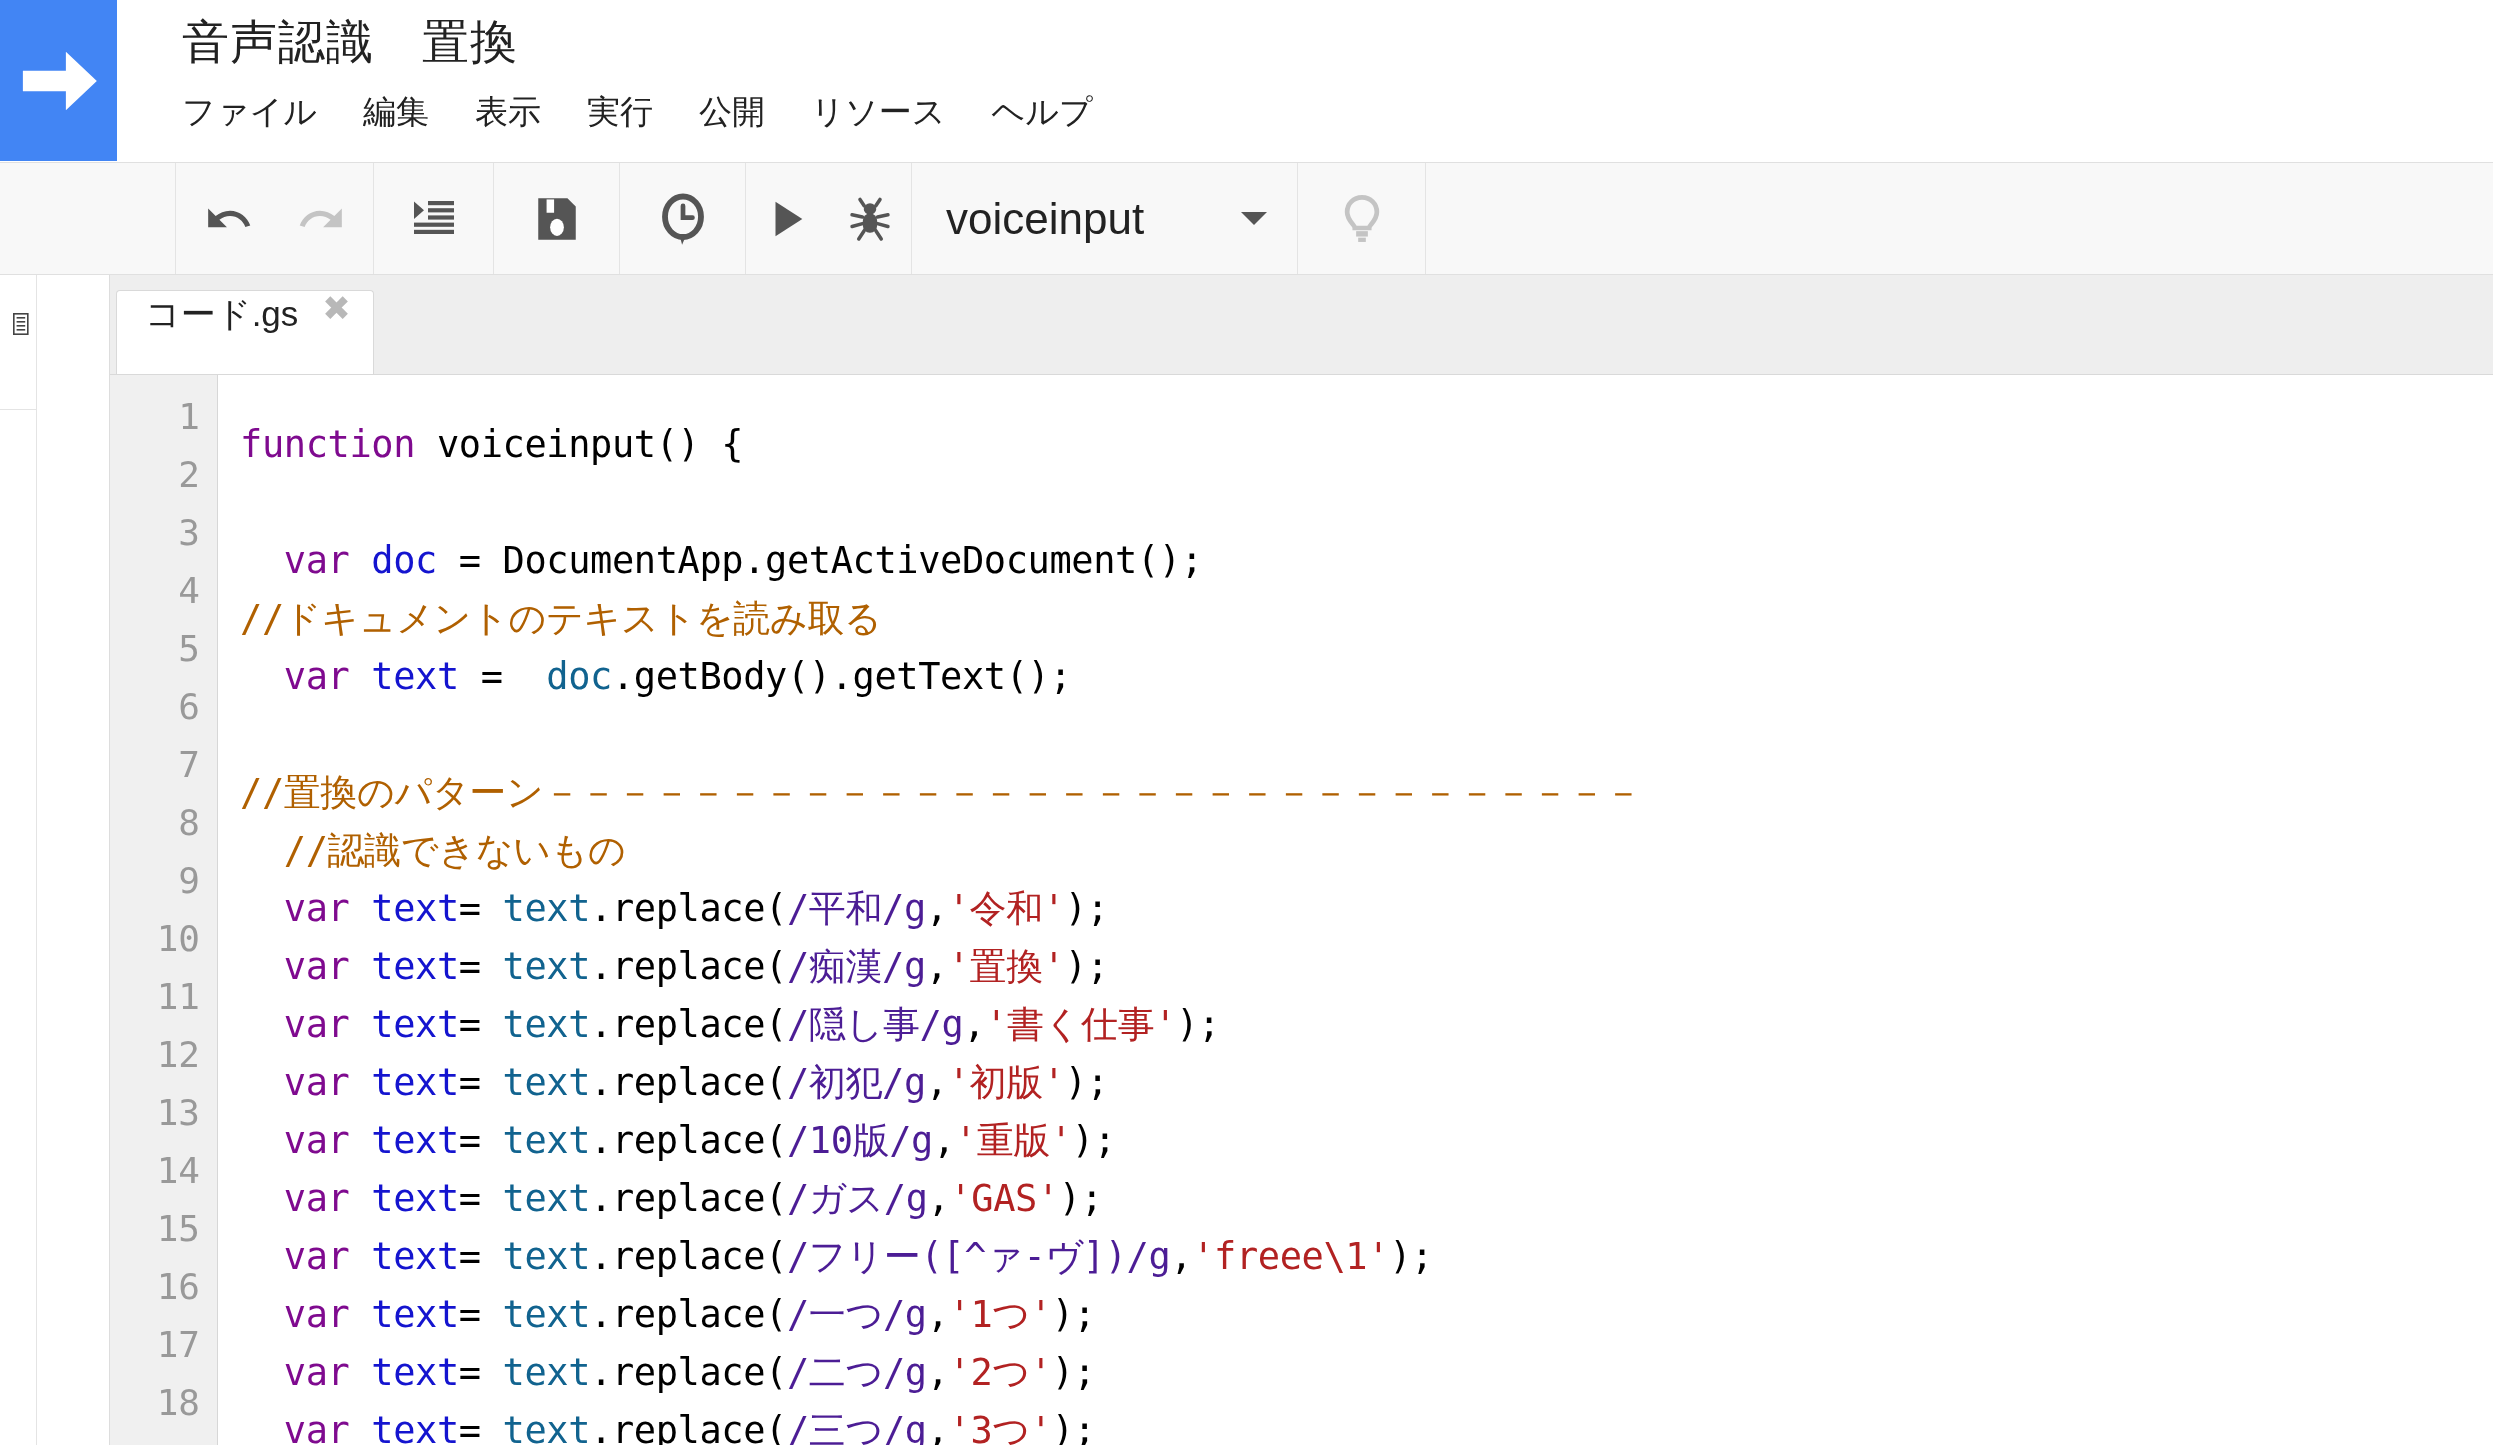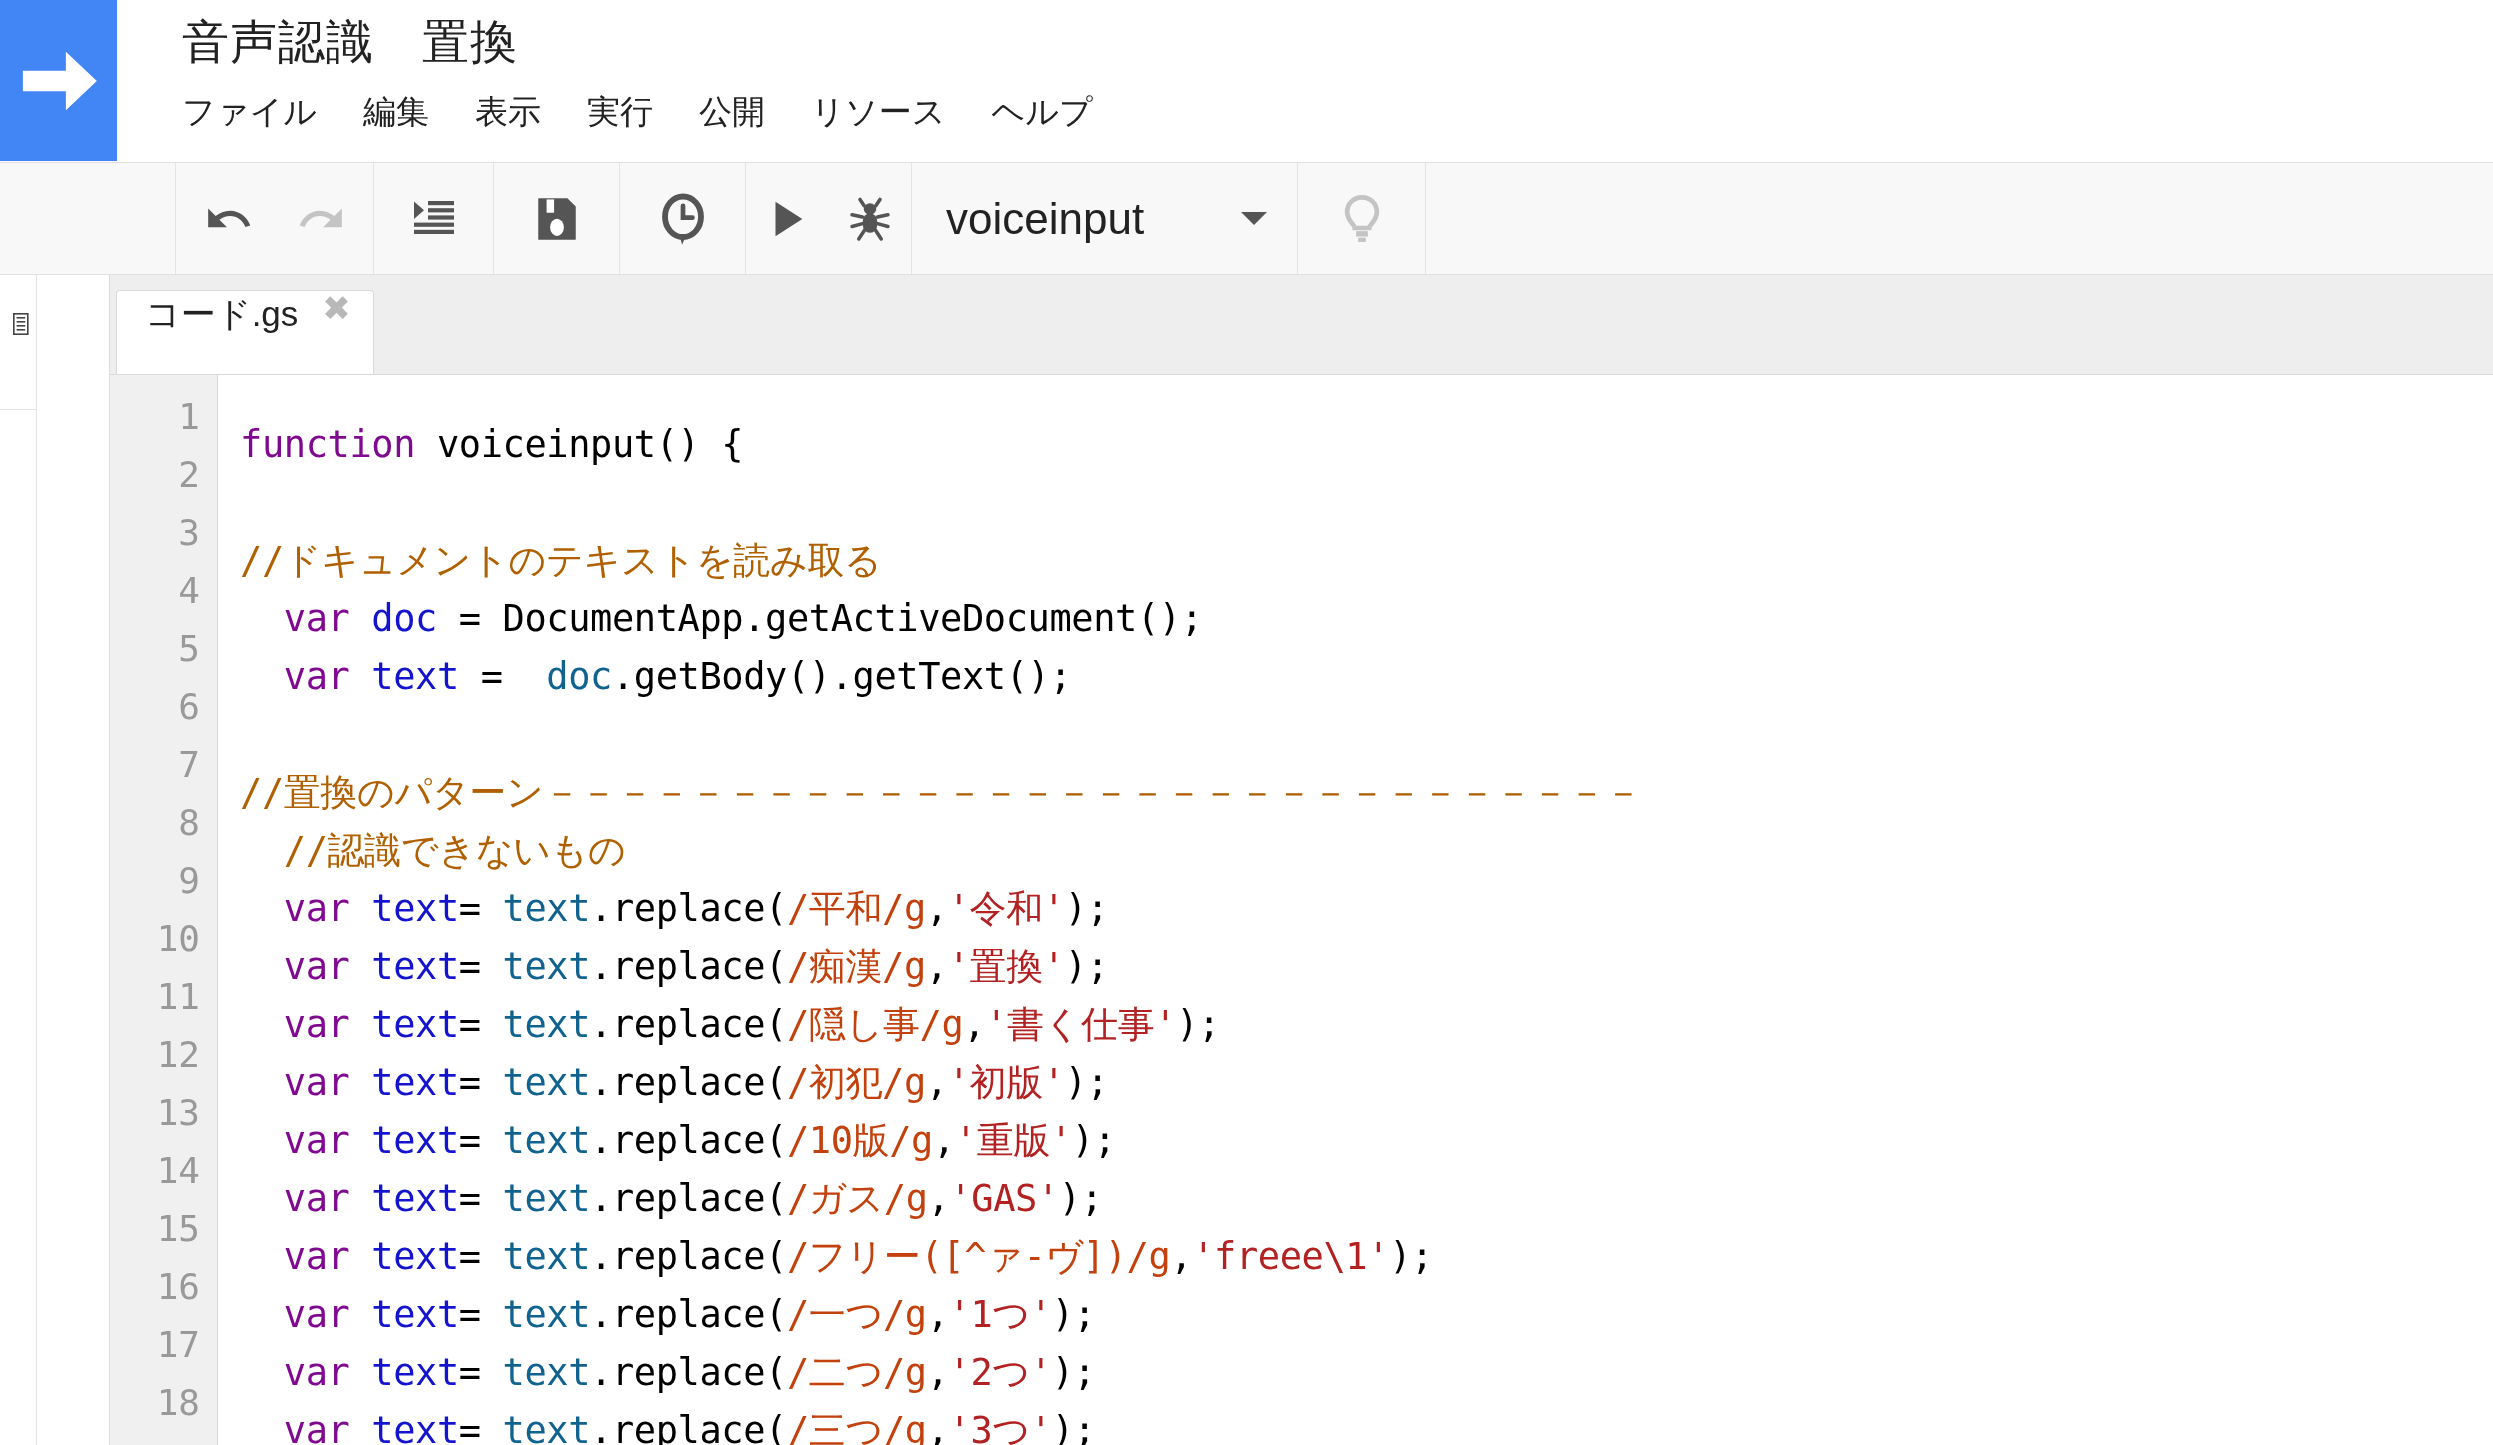--- a/index.html
+++ b/index.html
@@ -249,21 +249,21 @@
     font-family: "DejaVu Sans Mono", "Liberation Mono", monospace;
     font-size: 37px;
     white-space: pre;
     color: #000000;
     letter-spacing: -0.4px;
   }
   .tok-kw      { color: #7f0a8f; }
   .tok-var     { color: #1414cf; }
   .tok-obj     { color: #11638f; }
   .tok-comment { color: #b06000; }
-  .tok-regex   { color: #c2410c; }
+  .tok-regex   { color: #4c1d95; }
   .tok-str     { color: #b22222; }
   .tok-plain   { color: #000000; }
 </style>
 </head>
 <body>
 
 <div class="header">
 
   <div class="logo-block">
     <svg class="logo-arrow" viewBox="0 0 100 100">
@@ -420,22 +420,22 @@
           <div class="gutter-num">13</div>
           <div class="gutter-num">14</div>
           <div class="gutter-num">15</div>
           <div class="gutter-num">16</div>
           <div class="gutter-num">17</div>
           <div class="gutter-num">18</div>
         </div>
       <div class="codelines" id="codelines">
           <div class="codeline"><span class="tok-kw">function </span><span class="tok-plain">voiceinput() {</span></div>
           <div class="codeline"><span class="tok-plain"></span></div>
+          <div class="codeline"><span class="tok-plain">  </span><span class="tok-kw">var</span><span class="tok-plain"> </span><span class="tok-var">doc</span><span class="tok-plain"> = DocumentApp.getActiveDocument();</span></div>
           <div class="codeline"><span class="tok-comment">//ドキュメントのテキストを読み取る</span></div>
-          <div class="codeline"><span class="tok-plain">  </span><span class="tok-kw">var</span><span class="tok-plain"> </span><span class="tok-var">doc</span><span class="tok-plain"> = DocumentApp.getActiveDocument();</span></div>
           <div class="codeline"><span class="tok-plain">  </span><span class="tok-kw">var</span><span class="tok-plain"> </span><span class="tok-var">text</span><span class="tok-plain"> =  </span><span class="tok-obj">doc</span><span class="tok-plain">.getBody().getText();</span></div>
           <div class="codeline"><span class="tok-plain"></span></div>
           <div class="codeline"><span class="tok-comment">//置換のパターン－－－－－－－－－－－－－－－－－－－－－－－－－－－－－－</span></div>
           <div class="codeline"><span class="tok-comment">  //認識できないもの</span></div>
           <div class="codeline"><span class="tok-plain">  </span><span class="tok-kw">var</span><span class="tok-plain"> </span><span class="tok-var">text</span><span class="tok-plain">= </span><span class="tok-obj">text</span><span class="tok-plain">.replace(</span><span class="tok-regex">/平和/g</span><span class="tok-plain">,</span><span class="tok-str">'令和'</span><span class="tok-plain">);</span></div>
           <div class="codeline"><span class="tok-plain">  </span><span class="tok-kw">var</span><span class="tok-plain"> </span><span class="tok-var">text</span><span class="tok-plain">= </span><span class="tok-obj">text</span><span class="tok-plain">.replace(</span><span class="tok-regex">/痴漢/g</span><span class="tok-plain">,</span><span class="tok-str">'置換'</span><span class="tok-plain">);</span></div>
           <div class="codeline"><span class="tok-plain">  </span><span class="tok-kw">var</span><span class="tok-plain"> </span><span class="tok-var">text</span><span class="tok-plain">= </span><span class="tok-obj">text</span><span class="tok-plain">.replace(</span><span class="tok-regex">/隠し事/g</span><span class="tok-plain">,</span><span class="tok-str">'書く仕事'</span><span class="tok-plain">);</span></div>
           <div class="codeline"><span class="tok-plain">  </span><span class="tok-kw">var</span><span class="tok-plain"> </span><span class="tok-var">text</span><span class="tok-plain">= </span><span class="tok-obj">text</span><span class="tok-plain">.replace(</span><span class="tok-regex">/初犯/g</span><span class="tok-plain">,</span><span class="tok-str">'初版'</span><span class="tok-plain">);</span></div>
           <div class="codeline"><span class="tok-plain">  </span><span class="tok-kw">var</span><span class="tok-plain"> </span><span class="tok-var">text</span><span class="tok-plain">= </span><span class="tok-obj">text</span><span class="tok-plain">.replace(</span><span class="tok-regex">/10版/g</span><span class="tok-plain">,</span><span class="tok-str">'重版'</span><span class="tok-plain">);</span></div>
           <div class="codeline"><span class="tok-plain">  </span><span class="tok-kw">var</span><span class="tok-plain"> </span><span class="tok-var">text</span><span class="tok-plain">= </span><span class="tok-obj">text</span><span class="tok-plain">.replace(</span><span class="tok-regex">/ガス/g</span><span class="tok-plain">,</span><span class="tok-str">'GAS'</span><span class="tok-plain">);</span></div>

